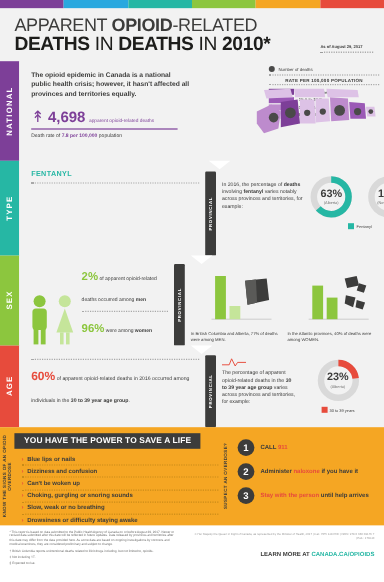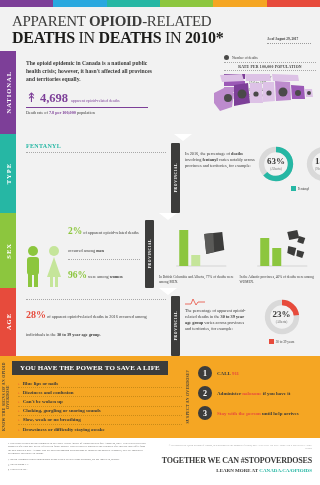--- a/index.html
+++ b/index.html
@@ -1,18 +1,18 @@
 <!DOCTYPE html>
 <html><head>
 <meta charset="utf-8">
 <style>
   html,body{margin:0;padding:0;}
   body{width:320px;height:485px;background:#ffffff;
        font-family:"Liberation Sans",sans-serif;overflow:hidden;}
-  .page{position:relative;width:320px;height:415px;background:#f2f2f2;font-family:Liberation Serif, serif;}
+  .page{position:relative;width:320px;height:415px;background:#f2f2f2;}
 
   
   .topbar{display:flex;height:7px;width:100%;}
   .topbar div{flex:1;}
 
   
   .titleblock{background:#f2f2f2;padding:7px 10px 5px 12px;position:relative;}
   .t1{font-size:15px;letter-spacing:-.3px;color:#3c3c3b;line-height:15px;}
   .t1 b{font-weight:bold;}
   .t2{font-size:16px;font-weight:bold;color:#1d1d1b;line-height:17px;letter-spacing:-.3px;}
@@ -317,21 +317,21 @@
 
   <div class="sect">
     <div class="rail r-age">
         <span>AGE</span>
       </div>
     <div class="body agebody">
       <div class="notch"></div>
       <div class="ageL">
         <div class="dotline"></div>
         <div>
-          <span class="pct-r">28%</span><span class="ptxt"> of apparent opioid-related deaths in 2016 occurred among individuals in the </span><b class="ptxt">30 to 39 year age group</b><span class="ptxt">.</span>
+          <span class="pct-r">60%</span><span class="ptxt"> of apparent opioid-related deaths in 2016 occurred among individuals in the </span><b class="ptxt">30 to 39 year age group</b><span class="ptxt">.</span>
         </div>
       </div>
       <div class="vtab">
           <span>PROVINCIAL</span>
         </div>
       <div class="halfR">
         <svg width="20" height="8" viewBox="0 0 20 8" style="display:block;margin-top:2px;">
           <polyline points="0,6 6,6 8,1 11,7 13,4 20,4" fill="none" stroke="#e74b3c" stroke-width="0.8"></polyline>
         </svg>
         <div class="ptxt" style="width:62px;float:left;margin-top:2px;"><span>The percentage of apparent opioid-related deaths in the </span><b>30 to 39 year age group</b><span> varies across provinces and territories, for example:</span></div>
@@ -409,19 +409,18 @@
 
   <div class="footer">
     <div class="disc">© Her Majesty the Queen in Right of Canada, as represented by the Minister of Health, 2017 | Cat.: HP5-138-PDF | ISBN: 978-0-660-09176-7 | Pub.: 170230</div>
     <div class="fn">
       <p>* This report is based on data submitted to the Public Health Agency of Canada on or before August 29, 2017. Newer or revised data submitted after this date will be reflected in future updates. Data released by provinces and territories after this date may differ from the data provided here. As some data are based on ongoing investigations by coroners and medical examiners, they are considered preliminary and subject to change.</p>
       <p>† British Columbia reports unintentional deaths related to illicit drugs including, but not limited to, opioids.</p>
       <p>‡ Not including YT.</p>
       <p>§ Expected to rise.</p>
     </div>
     <div class="tag">
-      <div class="tag1">TOGETHER WE CAN #STOPOVERDOSES</div>
       <div class="tag2"><span>LEARN MORE AT </span><em>CANADA.CA/OPIOIDS</em></div>
     </div>
 
   </div>
 
 </div>
 
 </body></html>

